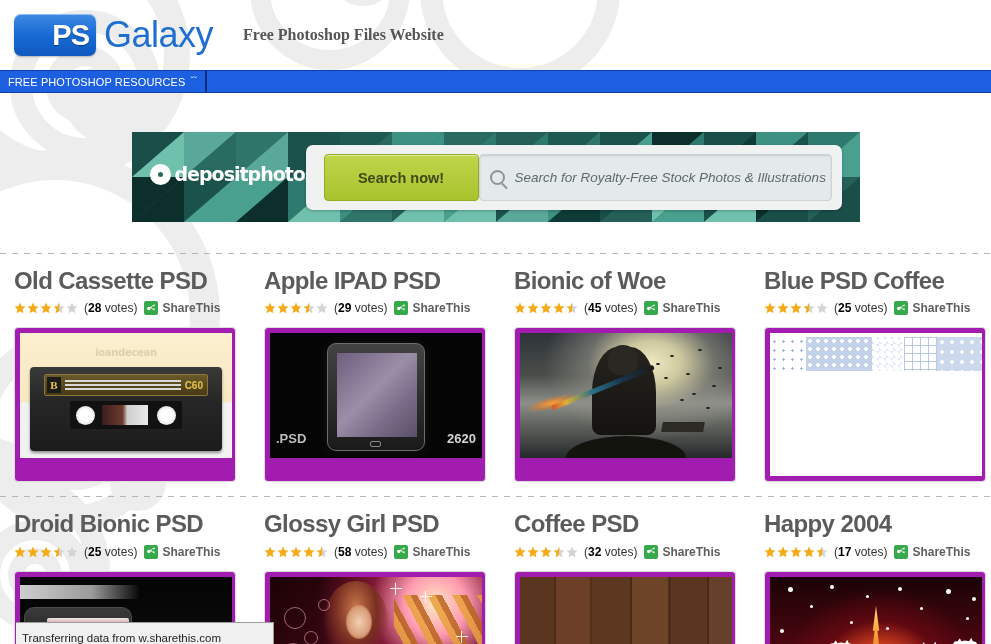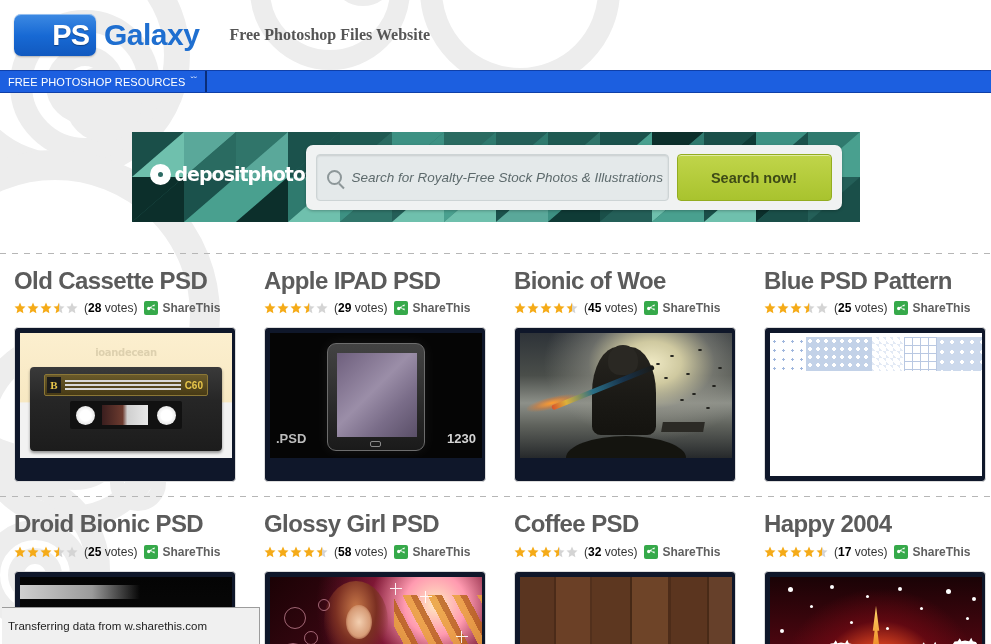--- a/index.html
+++ b/index.html
@@ -35,21 +35,21 @@
     box-shadow:inset 0 1px 0 rgba(255,255,255,.45), 0 1px 2px rgba(0,0,0,.25);
     display:flex; align-items:center; justify-content:flex-end;
     padding-right:7px;
   }
   #logo-ps span {
     color:#ffffff; font-size:29px; font-weight:bold;
     font-family:"Liberation Sans", sans-serif; letter-spacing:-1px;
     text-shadow:0 1px 1px rgba(0,0,0,.35);
   }
   #logo-galaxy {
-    color:#1f6fd0; font-size:30px; font-weight:bold;
+    color:#1f6fd0; font-size:36px; font-weight:normal;
     margin-left:8px; letter-spacing:-0.5px;
     font-family:"Liberation Sans", sans-serif;
   }
   #tagline {
     margin-left:30px; color:#555555;
     font-size:16px; font-weight:bold;
     font-family:"Liberation Serif", serif;
   }
 
   
@@ -178,21 +178,21 @@
     cursor:pointer;
   }
   .share-ico svg { display:block; }
   .share-txt {
     font-size:12px; font-weight:bold; color:#5f5f5f;
     font-family:"Liberation Sans", sans-serif; cursor:pointer;
   }
 
   .thumb {
     margin-top:10px; width:222px; height:155px;
-    background:#0f172a; border:1px solid #dddddd; border-radius:4px;
+    background:#a21caf; border:1px solid #dddddd; border-radius:4px;
     padding:5px; overflow:hidden; position:relative; cursor:pointer;
   }
   .thumb-inner { width:212px; height:125px; overflow:hidden; position:relative; }
   .thumb.short .thumb-inner { height:143px; }
 
   
   .cassette-bg {
     position:absolute; inset:0;
     background:linear-gradient(180deg,#fcefcf 0%,#f7e8c2 55%,#f2f2f2 56%,#f2f2f2 100%);
   }
@@ -389,26 +389,26 @@
     clip-path:polygon(50% 0, 68% 26%, 58% 26%, 78% 58%, 62% 58%, 88% 100%, 12% 100%, 38% 58%, 22% 58%, 42% 26%, 32% 26%);
   }
   .hp-deer {
     position:absolute; width:26px; height:17px; background:#ffffff;
     clip-path:polygon(0 62%,10% 40%,22% 38%,30% 20%,36% 38%,50% 34%,66% 38%,74% 18%,80% 38%,92% 42%,100% 62%,86% 100%,74% 70%,56% 100%,44% 70%,26% 100%,14% 70%);
   }
   .hp-snow { position:absolute; background:#ffffff; border-radius:50%; }
 
   
   #statusbar {
-    position:absolute; left:2px; bottom:0; z-index:10;
-    height:37px; min-width:258px;
+    position:absolute; left:16px; bottom:0; z-index:10;
+    height:22px; min-width:258px;
     background:#f0f0f0;
     border-top:1px solid #9c9c9c;
     border-right:1px solid #9c9c9c;
-    display:flex; align-items:center;
+    display:flex; align-items:flex-end;
     padding:0 6px;
     font-size:11.5px; color:#222222;
     font-family:"Liberation Sans", sans-serif;
     white-space:nowrap;
   }
 </style>
 </head>
 <body>
 
 <div id="bg-watermark">
@@ -510,25 +510,25 @@
         <i style="left: 676px; top: 45px; border-width: 45px 52px 0px 0px; border-color: rgb(36, 95, 88) transparent transparent;"></i>
         <i style="left: 676px; top: 45px; border-width: 0px 0px 45px 52px; border-color: transparent transparent rgb(26, 79, 73);"></i>
       </div>
 
     <div id="dp-logo">
       <div id="dp-cam"></div>
       <div id="dp-name">depositphotos</div>
     </div>
 
     <div id="dp-searchbox">
+      <div id="dp-btn">Search now!</div>
       <div id="dp-field">
         <div id="dp-mag"></div>
         <div id="dp-placeholder">Search for Royalty-Free Stock Photos &amp; Illustrations</div>
       </div>
-      <div id="dp-btn">Search now!</div>
     </div>
   </div>
 </div>
 
 <div class="dash-div"></div>
 
 <div id="grid">
     <div class="row">
       <div class="cell">
         <div class="item-title">Old Cassette PSD</div>
@@ -644,21 +644,21 @@
           <span class="share-txt">ShareThis</span>
         </div>
         <div class="thumb">
           <div class="thumb-inner">
             <div class="ipad-bg"></div>
             <div class="ipad-body">
               <div class="ipad-screen"></div>
               <div class="ipad-home"></div>
             </div>
             <div class="ipad-psd">.PSD</div>
-            <div class="ipad-1440">1230</div>
+            <div class="ipad-1440">2620</div>
           </div>
         </div>
       </div>
       <div class="cell">
         <div class="item-title">Bionic of Woe</div>
         <div class="meta">
           <div class="stars">
             <span class="star">
               <svg width="12" height="12" viewBox="0 0 12 12">
                 <polygon points="6,0.6 7.6,4.2 11.5,4.6 8.6,7.3 9.4,11.2 6,9.2 2.6,11.2 3.4,7.3 0.5,4.6 4.4,4.2" fill="#f5ab18"></polygon>
@@ -716,21 +716,21 @@
             <div class="woe-bird" style="left:160px;top:66px"></div>
             <div class="woe-bird" style="left:186px;top:74px"></div>
             <div class="woe-bird" style="left:144px;top:44px"></div>
             <div class="woe-bird" style="left:198px;top:34px"></div>
             <div class="woe-bird" style="left:172px;top:60px"></div>
             <div class="woe-bird" style="left:136px;top:30px"></div>
           </div>
         </div>
       </div>
       <div class="cell">
-        <div class="item-title">Blue PSD Pattern</div>
+        <div class="item-title">Blue PSD Coffee</div>
         <div class="meta">
           <div class="stars">
             <span class="star">
               <svg width="12" height="12" viewBox="0 0 12 12">
                 <polygon points="6,0.6 7.6,4.2 11.5,4.6 8.6,7.3 9.4,11.2 6,9.2 2.6,11.2 3.4,7.3 0.5,4.6 4.4,4.2" fill="#f5ab18"></polygon>
               </svg>
             </span>
             <span class="star">
               <svg width="12" height="12" viewBox="0 0 12 12">
                 <polygon points="6,0.6 7.6,4.2 11.5,4.6 8.6,7.3 9.4,11.2 6,9.2 2.6,11.2 3.4,7.3 0.5,4.6 4.4,4.2" fill="#f5ab18"></polygon>

